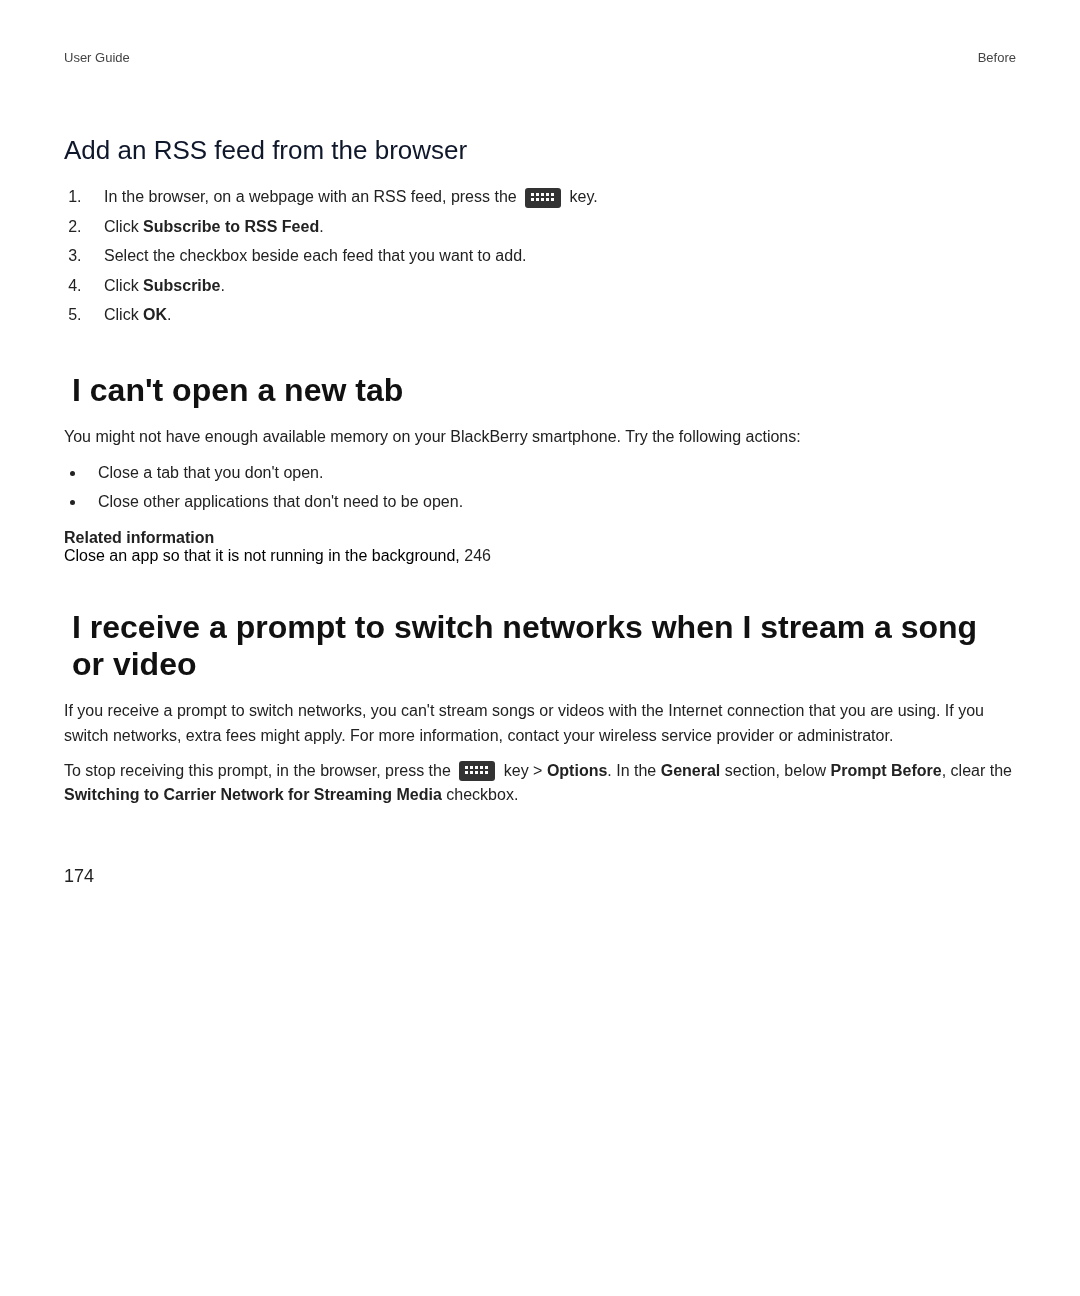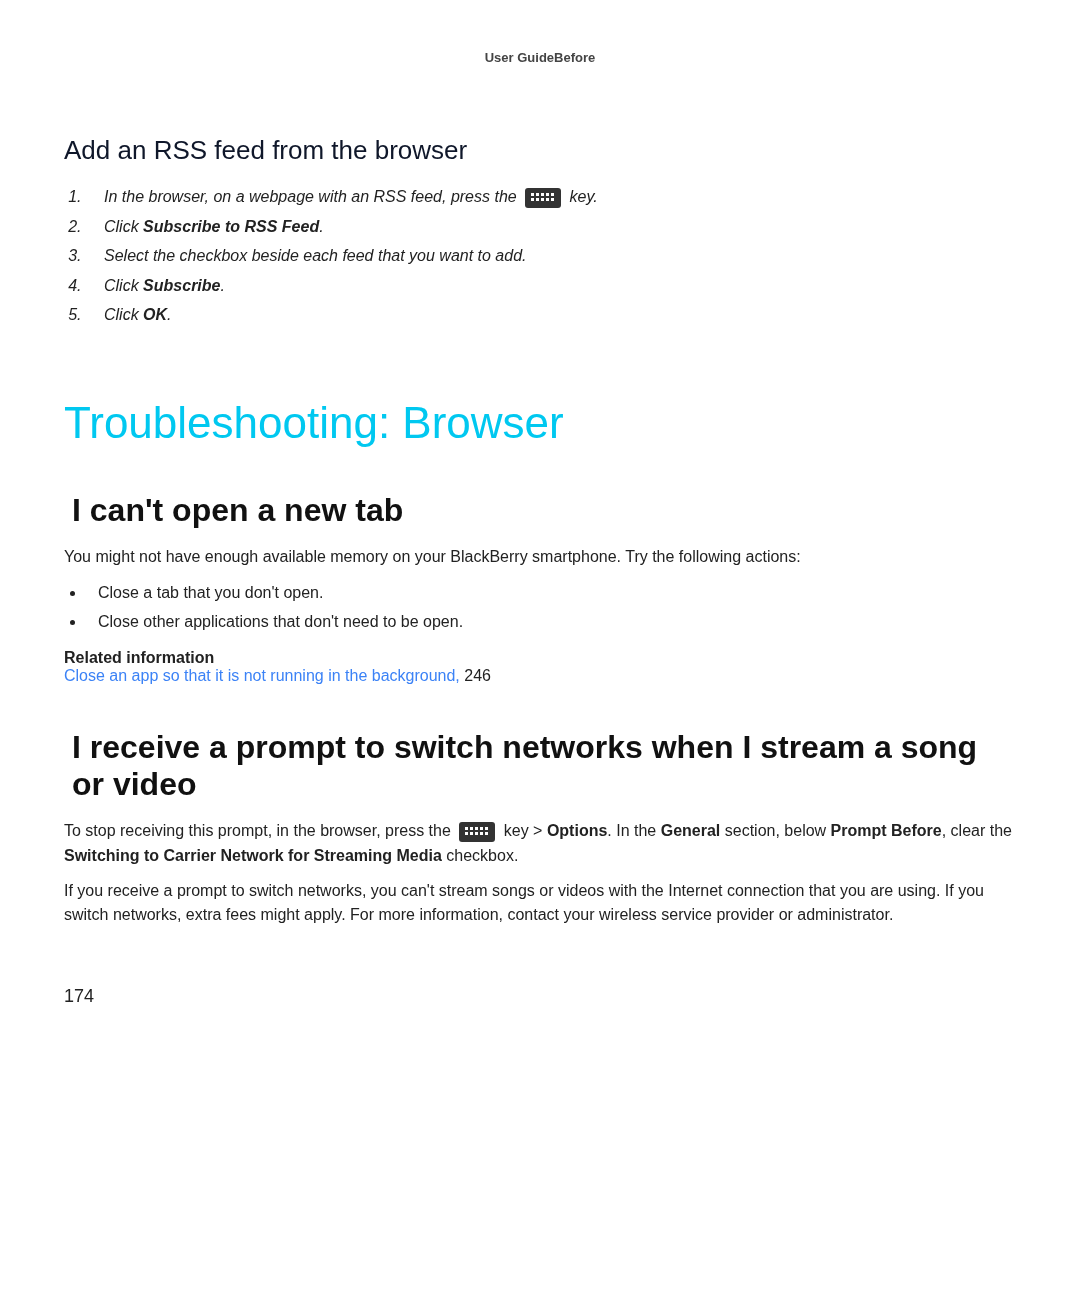--- a/index.html
+++ b/index.html
@@ -10,25 +10,24 @@
     color: #222;
     background: #fff;
     width: 1080px;
   }
   .page {
     padding: 50px 64px 40px 64px;
     box-sizing: border-box;
   }
   .header-row {
     display: flex;
-    justify-content: center;
+    justify-content: space-between;
     font-size: 13px;
     color: #444;
     margin-bottom: 70px;
-    font-weight: bold;
   }
   h3.section-small {
     font-size: 26px;
     font-weight: 500;
     margin: 0 0 18px 0;
     color: #0f172a;
   }
   h1.main-heading {
     font-size: 44px;
     font-weight: 400;
@@ -42,35 +41,34 @@
     color: #111;
   }
   ol.steps {
     padding-left: 22px;
     margin: 0 0 24px 0;
   }
   ol.steps li {
     padding-left: 18px;
     margin: 4px 0;
     line-height: 1.6;
-    font-style: italic;
   }
   ul.bullets {
     padding-left: 22px;
     margin: 8px 0 12px 0;
   }
   ul.bullets li {
     padding-left: 12px;
     margin: 4px 0;
     line-height: 1.6;
   }
   .bold { font-weight: 700; }
   .para { line-height: 1.55; margin: 10px 0; }
   .related-title { font-weight: 700; margin-top: 14px; }
-  .related-link { color: #3b82f6; margin-top: 48px; }
+  .related-link { color: #000000; margin-top: 48px; }
   .inline-icon {
     display: inline-block;
     vertical-align: middle;
     width: 36px;
     height: 20px;
     background: #333;
     border-radius: 3px;
     position: relative;
     margin: 0 4px;
   }
@@ -111,37 +109,36 @@
     </li>
     <li>Select the checkbox beside each feed that you want to add.</li>
     <li>
       <span>Click </span><span class="bold">Subscribe</span><span>.</span>
     </li>
     <li>
       <span>Click </span><span class="bold">OK</span><span>.</span>
     </li>
   </ol>
 
-  <h1 class="main-heading">Troubleshooting: Browser</h1>
 
   <h2 class="sub-heading">I can't open a new tab</h2>
   <div class="para">You might not have enough available memory on your BlackBerry smartphone. Try the following actions:</div>
   <ul class="bullets">
     <li>Close a tab that you don't open.</li>
     <li>Close other applications that don't need to be open.</li>
   </ul>
   <div class="related-title">Related information</div>
   <div>
     <span class="related-link">Close an app so that it is not running in the background,</span><span> 246</span>
   </div>
 
   <h2 class="sub-heading">I receive a prompt to switch networks when I stream a song or video</h2>
+  <div class="para">If you receive a prompt to switch networks, you can't stream songs or videos with the Internet connection that you are using. If you switch networks, extra fees might apply. For more information, contact your wireless service provider or administrator.</div>
   <div class="para">
     <span>To stop receiving this prompt, in the browser, press the </span>
     <span class="inline-icon"></span>
     <span> key &gt; </span><span class="bold">Options</span><span>. In the </span><span class="bold">General</span><span> section, below </span><span class="bold">Prompt Before</span><span>, clear the </span><span class="bold">Switching to Carrier Network for Streaming Media</span><span> checkbox.</span>
   </div>
-  <div class="para">If you receive a prompt to switch networks, you can't stream songs or videos with the Internet connection that you are using. If you switch networks, extra fees might apply. For more information, contact your wireless service provider or administrator.</div>
 
 
   <div class="page-number">174</div>
 
 </div>
 
 </body></html>

